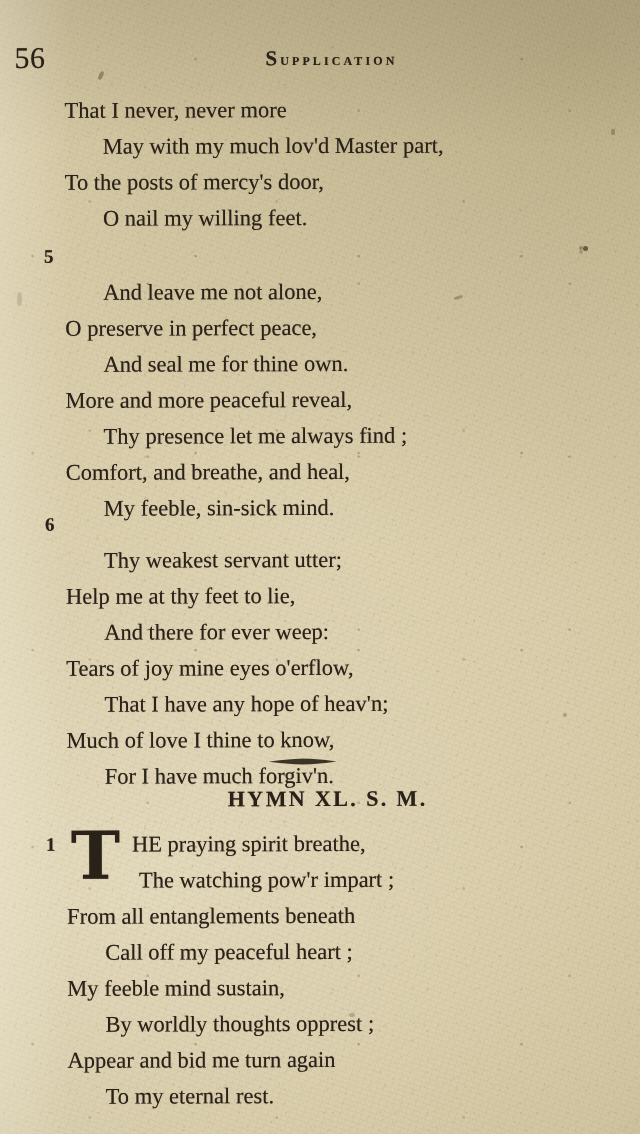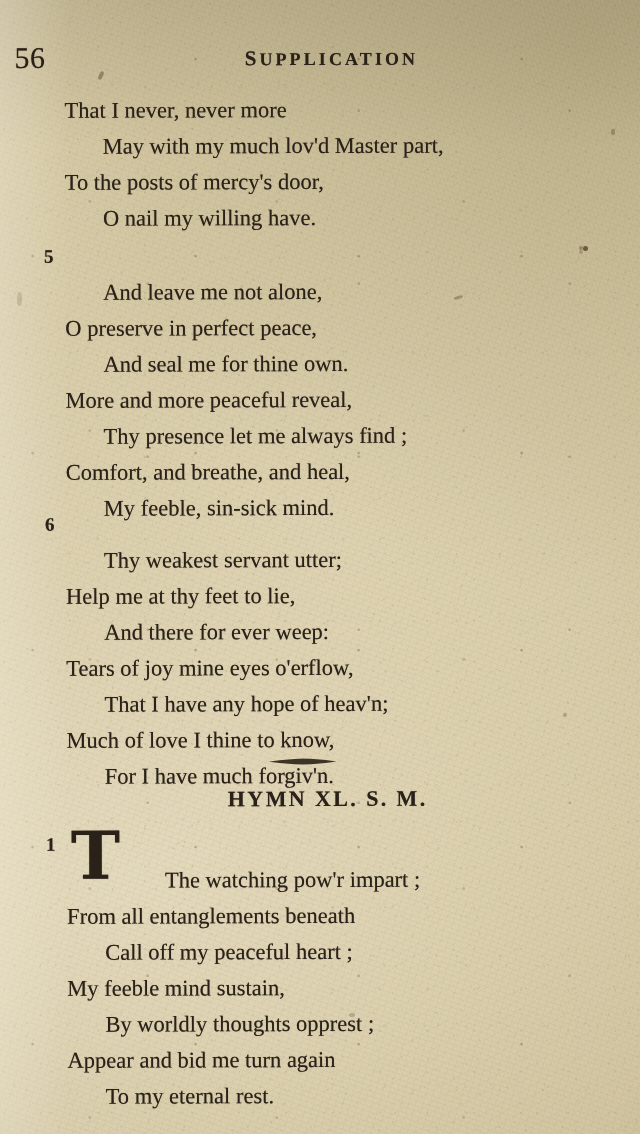--- a/index.html
+++ b/index.html
@@ -115,21 +115,21 @@
     right: 0;
     top: 48px;
     text-align: center;
     font-size: 21px;
     line-height: 1;
     letter-spacing: 3.1px;
     font-weight: 600;
     padding-left: 26px;
   }
   .running-head .initial-cap { font-size: 21px; }
-  .running-head .small-cap { font-size: 18px; text-align: right; }
+  .running-head .small-cap { font-size: 12px; text-align: right; }
 
   
   .verse-block {
     position: absolute;
     left: 0;
     right: 0;
   }
   .verse-line {
     position: relative;
     height: 36px;
@@ -190,21 +190,21 @@
     position: absolute;
     left: 70px;
     top: -4px;
     font-size: 66px;
     line-height: 66px;
     font-weight: 700;
     font-family: "DejaVu Serif", "Liberation Serif", serif;
     letter-spacing: 0;
   }
   .verse-line.dropcap-line .line-text { left: 131px; }
-  .verse-line.dropcap-line2 .line-text { left: 164px; }
+  .verse-line.dropcap-line2 .line-text { left: 138px; }
 </style>
 </head>
 <body>
 
 <div class="page">
 
   <div class="paper-base"></div>
   <div class="paper-fibre"></div>
   <div class="paper-grain"></div>
   <div class="paper-flecks"></div>
@@ -223,21 +223,21 @@
 
   <div class="content">
 
     <div class="page-number ink">56</div>
     <div class="running-head ink"><span class="initial-cap">S</span><span class="small-cap">UPPLICATION</span></div>
 
     <div class="verse-block" id="stanza-0" style="top:92px;">
         <div class="verse-line ink"><span class="line-text">That I never, never more</span></div>
         <div class="verse-line ink indented"><span class="line-text">May with my much lov'd Master part,</span></div>
         <div class="verse-line ink"><span class="line-text">To the posts of mercy's door,</span></div>
-        <div class="verse-line ink indented"><span class="line-text">O nail my willing have.</span></div>
+        <div class="verse-line ink indented"><span class="line-text">O nail my willing feet.</span></div>
       </div>
     <div class="verse-block" id="stanza-1" style="top:238px;">
         <div class="verse-line ink"><span class="stanza-number">5</span></div>
         <div class="verse-line ink indented"><span class="line-text">And leave me not alone,</span></div>
         <div class="verse-line ink"><span class="line-text">O preserve in perfect peace,</span></div>
         <div class="verse-line ink indented"><span class="line-text">And seal me for thine own.</span></div>
         <div class="verse-line ink"><span class="line-text">More and more peaceful reveal,</span></div>
         <div class="verse-line ink indented"><span class="line-text">Thy presence let me always find ;</span></div>
         <div class="verse-line ink"><span class="line-text">Comfort, and breathe, and heal,</span></div>
         <div class="verse-line ink indented"><span class="line-text">My feeble, sin-sick mind.</span></div>
@@ -256,20 +256,21 @@
     <div class="ornament-rule">
       <div class="lens"></div>
     </div>
 
     <div class="hymn-heading ink">HYMN XL.  S. M.</div>
 
     <div class="dropcap-stanza" style="top:826px;">
       <div class="verse-line dropcap-line ink">
         <span class="stanza-number">1</span>
         <span class="dropcap ink">T</span>
+        <span class="line-text">HE praying spirit breathe,</span>
       </div>
       <div id="hymn-new-lines">
           <div class="verse-line ink indented dropcap-line2"><span class="line-text">The watching pow'r impart ;</span></div>
           <div class="verse-line ink"><span class="line-text">From all entanglements beneath</span></div>
           <div class="verse-line ink indented"><span class="line-text">Call off my peaceful heart ;</span></div>
           <div class="verse-line ink"><span class="line-text">My feeble mind sustain,</span></div>
           <div class="verse-line ink indented"><span class="line-text">By worldly thoughts opprest ;</span></div>
           <div class="verse-line ink"><span class="line-text">Appear and bid me turn again</span></div>
           <div class="verse-line ink indented"><span class="line-text">To my eternal rest.</span></div>
         </div>

